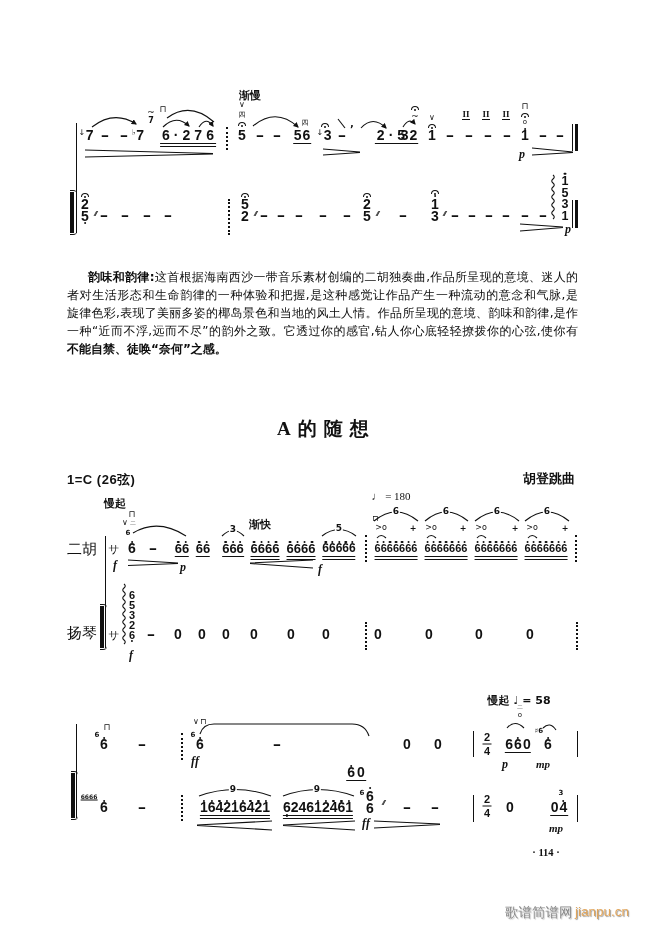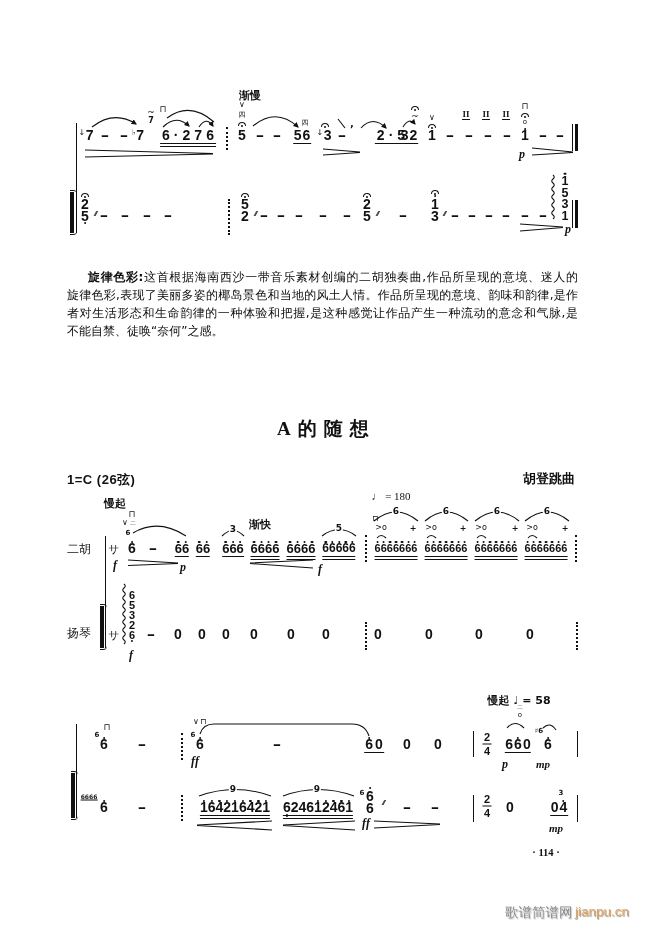--- a/index.html
+++ b/index.html
@@ -60,27 +60,27 @@
   .bracket::after { bottom:-2px; transform:scaleY(-1); }
 
   .tsig { position:absolute; transform:translate(-50%,-50%); display:flex; flex-direction:column; align-items:center;
           font-family:"Liberation Sans", sans-serif; font-weight:bold; font-size:11px; line-height:11px; }
   .tsig .tl { width:9px; border-top:1.3px solid #111; margin:1px 0; }
 
   
   .para { position:absolute; left:67px; top:268px; width:511px; font-size:12px; line-height:18px; color:#0d0d0d; }
   .pl { height:18px; white-space:nowrap; text-align:justify; text-align-last:justify; }
   .pl.first { padding-left:21px; }
-  .pl.last { text-align-last:left; }
+  .pl.last { text-align-last:left;font-weight:bold; }
   .pl .lbl { font-weight:bold; }
   .title { position:absolute; left:277px; top:418px; font-family:"Liberation Serif", serif; font-weight:bold;
            font-size:19px; letter-spacing:7px; line-height:22px; white-space:nowrap; }
   .hdr { position:absolute; font-weight:bold; font-size:13px; line-height:16px; white-space:nowrap; }
   .hdr.key { font-family:"Liberation Sans", sans-serif; letter-spacing:0.5px; }
-  .inst { position:absolute; font-size:12px; line-height:14px; white-space:nowrap; transform:translateY(-50%); }
+  .inst { position:absolute; font-size:15px; line-height:14px; white-space:nowrap; transform:translateY(-50%); }
   .pgno { font-family:"Liberation Serif", serif; font-weight:bold; font-size:10.5px; }
   .wm1 { position:absolute; left:505px; top:904px; font-family:"DejaVu Serif", serif; font-size:13.5px; color:#8a8a8a;
          text-shadow:1px 1px 1px #c8c8c8; white-space:nowrap; }
   .wm2 { position:absolute; left:575px; top:904px; font-family:"Liberation Sans", sans-serif; font-size:13.5px; color:#e2a65c;
          text-shadow:1px 1px 1px #9a9a9a; white-space:nowrap; }
 </style>
 </head>
 <body>
 
 <div id="page">
@@ -231,23 +231,24 @@
   <span class="ferm" style="left:245px;top:195px"></span>
   <span class="ferm" style="left:367px;top:195px"></span>
   <span class="ferm" style="left:435px;top:192px"></span>
   <span class="t trem" style="left:95px;top:214px">///</span>
   <span class="t trem" style="left:255px;top:214px">///</span>
   <span class="t trem" style="left:377px;top:214px">///</span>
   <span class="t trem" style="left:444px;top:214px">///</span>
   <span class="t dyn" style="left:568px;top:229px">p</span>
 
   <div class="para">
-    <div class="pl first"><span class="lbl">旋律色彩:</span><span>这首根据海南西沙一带音乐素材创编的二胡独奏曲,作品所呈现的意境、迷人的</span></div>
+    <div class="pl first"><span class="lbl">韵味和韵律:</span><span>这首根据海南西沙一带音乐素材创编的二胡独奏曲,作品所呈现的意境、迷人的</span></div>
+    <div class="pl">者对生活形态和生命韵律的一种体验和把握,是这种感觉让作品产生一种流动的意念和气脉,是</div>
     <div class="pl">旋律色彩,表现了美丽多姿的椰岛景色和当地的风土人情。作品所呈现的意境、韵味和韵律,是作</div>
-    <div class="pl">者对生活形态和生命韵律的一种体验和把握,是这种感觉让作品产生一种流动的意念和气脉,是</div>
+    <div class="pl">一种“近而不浮,远而不尽”的韵外之致。它透过你的感官,钻人你心底轻轻撩拨你的心弦,使你有</div>
     <div class="pl last">不能自禁、徒唤“奈何”之感。</div>
   </div>
 
   <div class="title">A的随想</div>
   <div class="hdr key" style="left:67px;top:472px">1=C (26弦)</div>
   <div class="hdr" style="left:523px;top:471px">胡登跳曲</div>
 
   <span class="t cn b s11" style="left:115px;top:503px">慢起</span>
   <span class="t ser s11" style="left:391px;top:496px">♩ = 180</span>
   <span class="t cn b s11" style="left:260px;top:524px">渐快</span>
@@ -325,21 +326,21 @@
 
   <span class="t cn b s11" style="left:519px;top:700px">慢起 ♩ = 58</span>
   <div class="vline" style="left:76px;top:724px;height:94px"></div>
   <div class="bracket" style="left:71px;top:773px;height:45px"></div>
 
   <div class="row" style="top:745px">
       <span class="tok" style="left: 104px;"><span class="nt"><span class="hi">6</span></span></span>
       <span class="tok dash" style="left: 142px;"><span class="nt"><span>-</span></span></span>
       <span class="tok" style="left: 200px;"><span class="nt"><span class="hi">6</span></span></span>
       <span class="tok dash" style="left: 277px;"><span class="nt"><span>-</span></span></span>
-      <span class="tok u1 ls2" style="left: 374px;"><span class="nt"><span class="hi">6</span><span>0</span></span></span>
+      <span class="tok u1 ls2" style="left: 356px; margin-top: 28px;"><span class="nt"><span class="hi">6</span><span>0</span></span></span>
       <span class="tok" style="left: 407px;"><span class="nt"><span>0</span></span></span>
       <span class="tok" style="left: 438px;"><span class="nt"><span>0</span></span></span>
       <span class="tok u1 ls1" style="left: 518px;"><span class="nt"><span>6</span><span class="hi">6</span><span>0</span></span></span>
       <span class="tok" style="left: 548px;"><span class="nt"><span class="hi">6</span></span></span>
     </div>
   <div class="dbar" style="left:182px;top:733px;height:27px"></div>
   <div class="bar" style="left:473px;top:731px;height:26px"></div>
   <div class="bar" style="left:577px;top:731px;height:26px"></div>
   <div class="tsig" style="left:487px;top:744px">
     <span>2</span>

